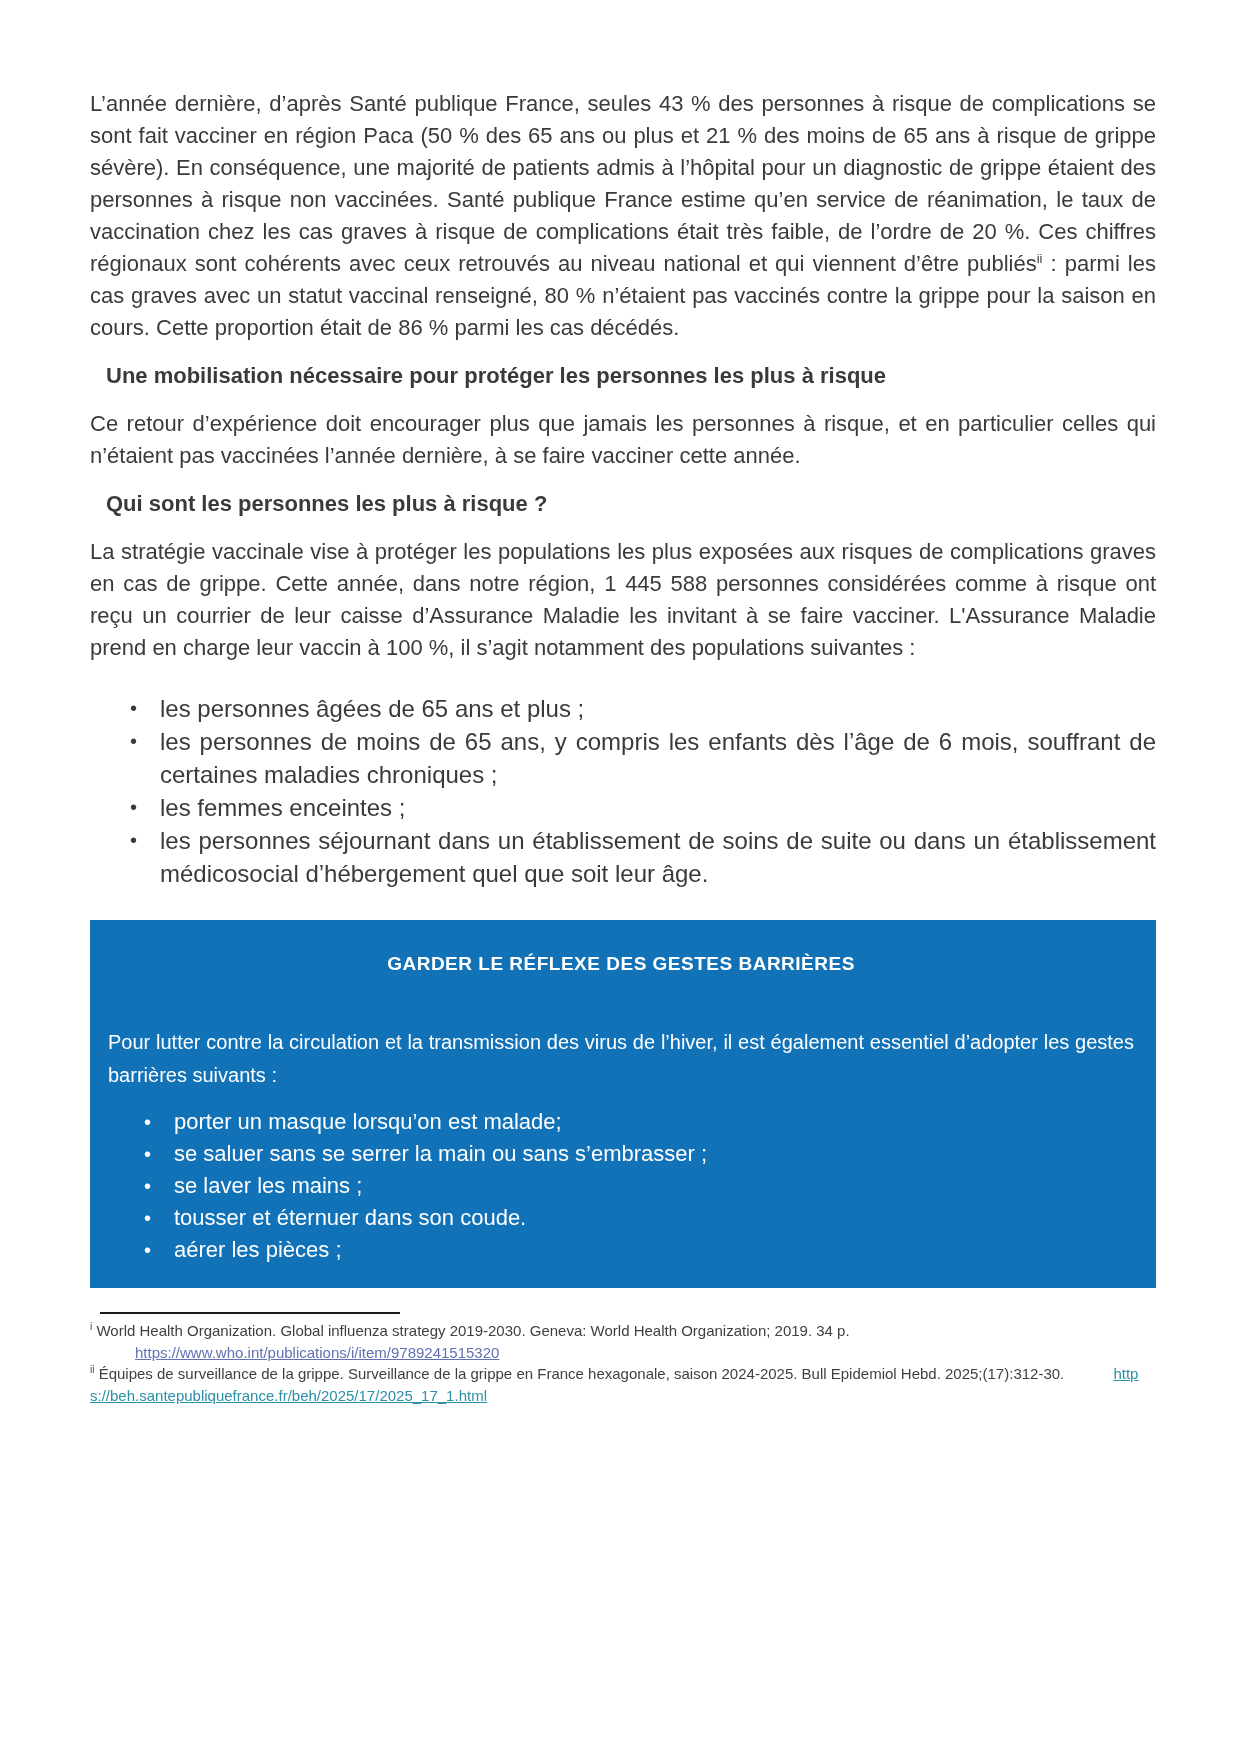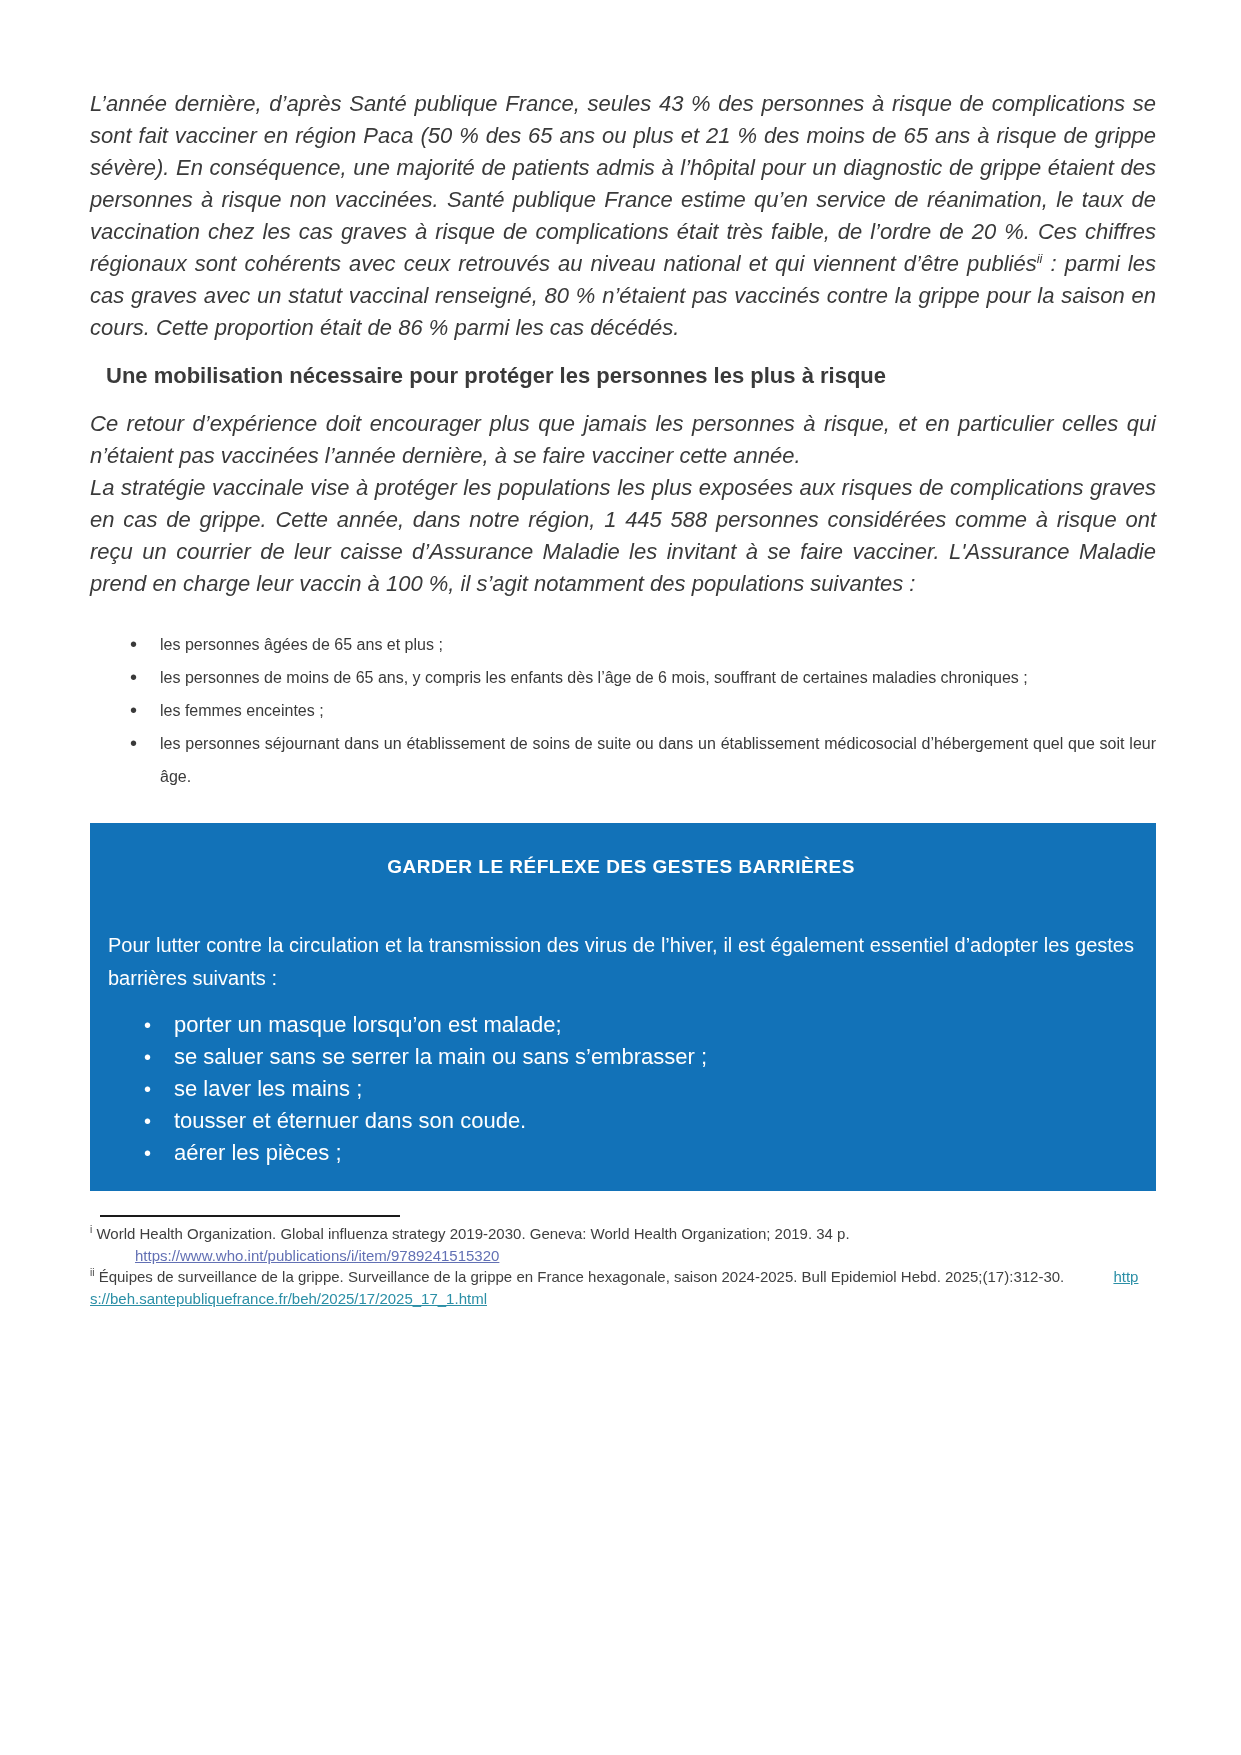--- a/index.html
+++ b/index.html
@@ -16,21 +16,20 @@
   .content {
     box-sizing: border-box;
     padding: 88px 85px 0 90px;
   }
   p.body-text {
     margin: 0;
     font-size: 22px;
     line-height: 32px;
     text-align: justify;
     color: #3a3a3a;
-    font-style: italic;
   }
   p.body-text sup {
     font-size: 13px;
     line-height: 0;
   }
   h2.doc-heading {
     margin: 16px;
     font-size: 22px;
     line-height: 32px;
     font-weight: bold;
@@ -44,21 +43,21 @@
   .mt-p4 { margin-top: 44px; }
 
   ul.risk-list {
     list-style: none;
     margin: 28px 0 0 0;
     padding: 0 0 0 40px;
   }
   ul.risk-list li {
     position: relative;
     padding-left: 30px;
-    font-size: 16px;
+    font-size: 24px;
     line-height: 33px;
     text-align: justify;
     color: #3a3a3a;
   }
   ul.risk-list li::before {
     content: "\2022";
     position: absolute;
     left: 0;
     top: 0;
     font-size: 20px;
@@ -136,20 +135,21 @@
 
 <div class="page">
   <div class="content">
 
     <p class="body-text"><span>L’année dernière, d’après Santé publique France, seules 43 % des personnes à risque de complications se sont fait vacciner en région Paca (50 % des 65 ans ou plus et 21 % des moins de 65 ans à risque de grippe sévère). En conséquence, une majorité de patients admis à l’hôpital pour un diagnostic de grippe étaient des personnes à risque non vaccinées. Santé publique France estime qu’en service de réanimation, le taux de vaccination chez les cas graves à risque de complications était très faible, de l’ordre de 20 %. Ces chiffres régionaux sont cohérents avec ceux retrouvés au niveau national et qui viennent d’être publiés</span><sup>ii</sup><span> : parmi les cas graves avec un statut vaccinal renseigné, 80 % n’étaient pas vaccinés contre la grippe pour la saison en cours. Cette proportion était de 86 % parmi les cas décédés.</span></p>
 
     <h2 class="doc-heading mt-h1">Une mobilisation nécessaire pour protéger les personnes les plus à risque</h2>
 
     <p class="body-text mt-p2">Ce retour d’expérience doit encourager plus que jamais les personnes à risque, et en particulier celles qui n’étaient pas vaccinées l’année dernière, à se faire vacciner cette année.</p>
 
+    <h2 class="doc-heading mt-h2">Qui sont les personnes les plus à risque ?</h2>
 
     <p class="body-text mt-p3">La stratégie vaccinale vise à protéger les populations les plus exposées aux risques de complications graves en cas de grippe. Cette année, dans notre région, 1 445 588 personnes considérées comme à risque ont reçu un courrier de leur caisse d’Assurance Maladie les invitant à se faire vacciner. L'Assurance Maladie prend en charge leur vaccin à 100 %, il s’agit notamment des populations suivantes :</p>
 
     <ul class="risk-list">
       <li>les personnes âgées de 65 ans et plus ;</li>
       <li>les personnes de moins de 65 ans, y compris les enfants dès l’âge de 6 mois, souffrant de certaines maladies chroniques ;</li>
       <li>les femmes enceintes ;</li>
       <li>les personnes séjournant dans un établissement de soins de suite ou dans un établissement médicosocial d’hébergement quel que soit leur âge.</li>
     </ul>
 

